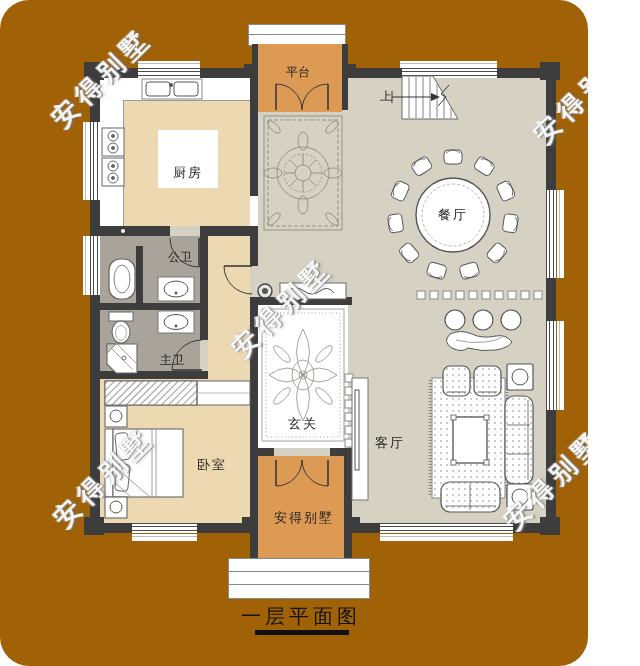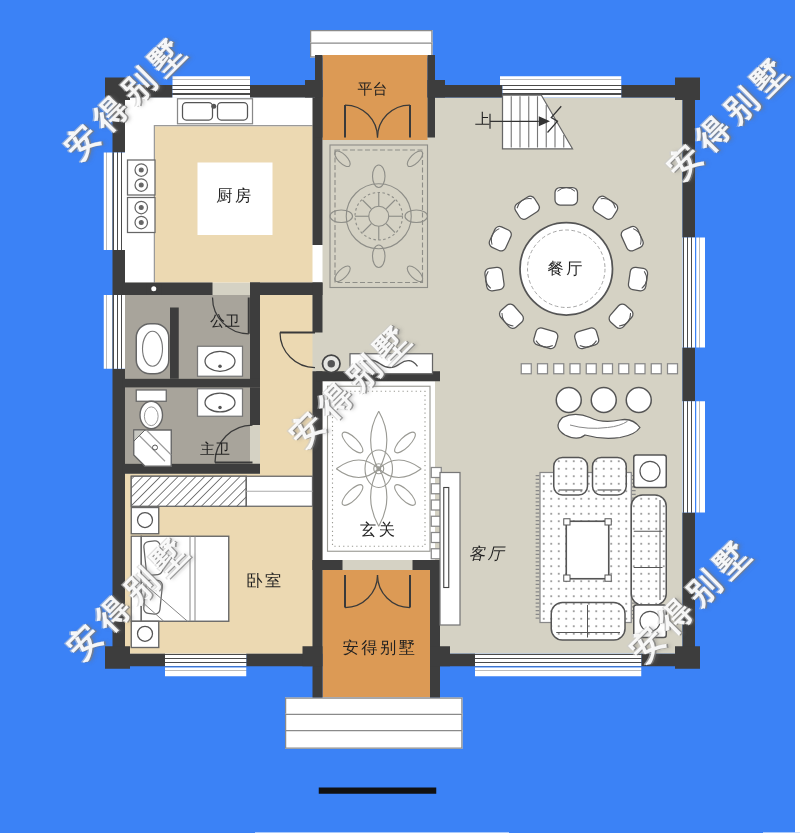--- a/index.html
+++ b/index.html
@@ -1,17 +1,17 @@
 <!DOCTYPE html>
 <html><head>
 <meta charset="utf-8">
 <style>
   html,body{margin:0;padding:0;background:#fff;}
-  #canvas{position:relative;width:636px;height:666px;background:#3b82f6;overflow:hidden;
-          font-family:"Liberation Serif",serif;}
+  #canvas{position:relative;width:588px;height:666px;background:#a16207;overflow:hidden;
+          font-family:"Liberation Serif",serif;border-radius:29px;}
   .floor{position:absolute;z-index:1;}
   .wall{position:absolute;background:#3d3d3d;z-index:6;}
   .pier{position:absolute;background:#3d3d3d;z-index:6;}
   .win-h{position:absolute;z-index:6;background:repeating-linear-gradient(to bottom,#4a4a4a 0 1px,#ffffff 1px 3.4px);}
   .win-v{position:absolute;z-index:6;background:repeating-linear-gradient(to right,#4a4a4a 0 1px,#ffffff 1px 3.4px);}
   .sill-h{position:absolute;z-index:2;background:linear-gradient(to bottom,#ffffff 0 2px,#bbb 2px 3px,#ffffff 3px 100%);}
   .sill-v{position:absolute;z-index:2;background:linear-gradient(to right,#ffffff 0 2px,#bbb 2px 3px,#ffffff 3px 100%);}
   .step{position:absolute;z-index:2;background:#fff;border:1px solid #8a8a8a;}
   svg.overlay{position:absolute;left:0;top:0;z-index:7;}
   .room-label{position:absolute;z-index:8;color:#1f1f1f;font-size:13px;letter-spacing:2px;
@@ -374,31 +374,32 @@
 
       <line x1="202" y1="370" x2="172" y2="370" stroke-width="1.6"></line>
       <path d="M172,370 A30,30 0 0 1 202,340" stroke-width="1"></path>
 
       <line x1="252" y1="266" x2="224" y2="266" stroke-width="1.6"></line>
       <path d="M224,266 A28,28 0 0 0 252,294" stroke-width="1"></path>
     </g>
   </svg>
 
   <div class="room-label small-label" style="left:298px;top:72px;">平台</div>
-  <div class="room-label" style="left:188px;top:157px;">厨房</div>
+  <div class="room-label" style="left:188px;top:173px;">厨房</div>
   <div class="room-label small-label" style="left:386px;top:96px;">上</div>
   <div class="room-label" style="left:453px;top:215px;">餐厅</div>
   <div class="room-label small-label" style="left:180px;top:257px;">公卫</div>
   <div class="room-label small-label" style="left:172px;top:360px;">主卫</div>
   <div class="room-label" style="left:212px;top:465px;">卧室</div>
   <div class="room-label" style="left:303px;top:424px;">玄关</div>
-  <div class="room-label" style="left:390px;top:443px;font-style:italic;">客厅</div>
+  <div class="room-label" style="left:390px;top:443px;">客厅</div>
   <div class="room-label" style="left:304px;top:518px;">安得别墅</div>
 
   <div class="wm" style="left:102px;top:78px;">安得别墅</div>
   <div class="wm" style="left:584px;top:94px;">安得别墅</div>
   <div class="wm" style="left:282px;top:308px;">安得别墅</div>
   <div class="wm" style="left:104px;top:478px;">安得别墅</div>
   <div class="wm" style="left:554px;top:480px;">安得别墅</div>
 
+  <div class="title" style="left:301px;top:616px;">一层平面图</div>
   <div class="title-bar" style="left:255px;top:630px;width:94px;height:5px;"></div>
 
 </div>
 
 </body></html>

